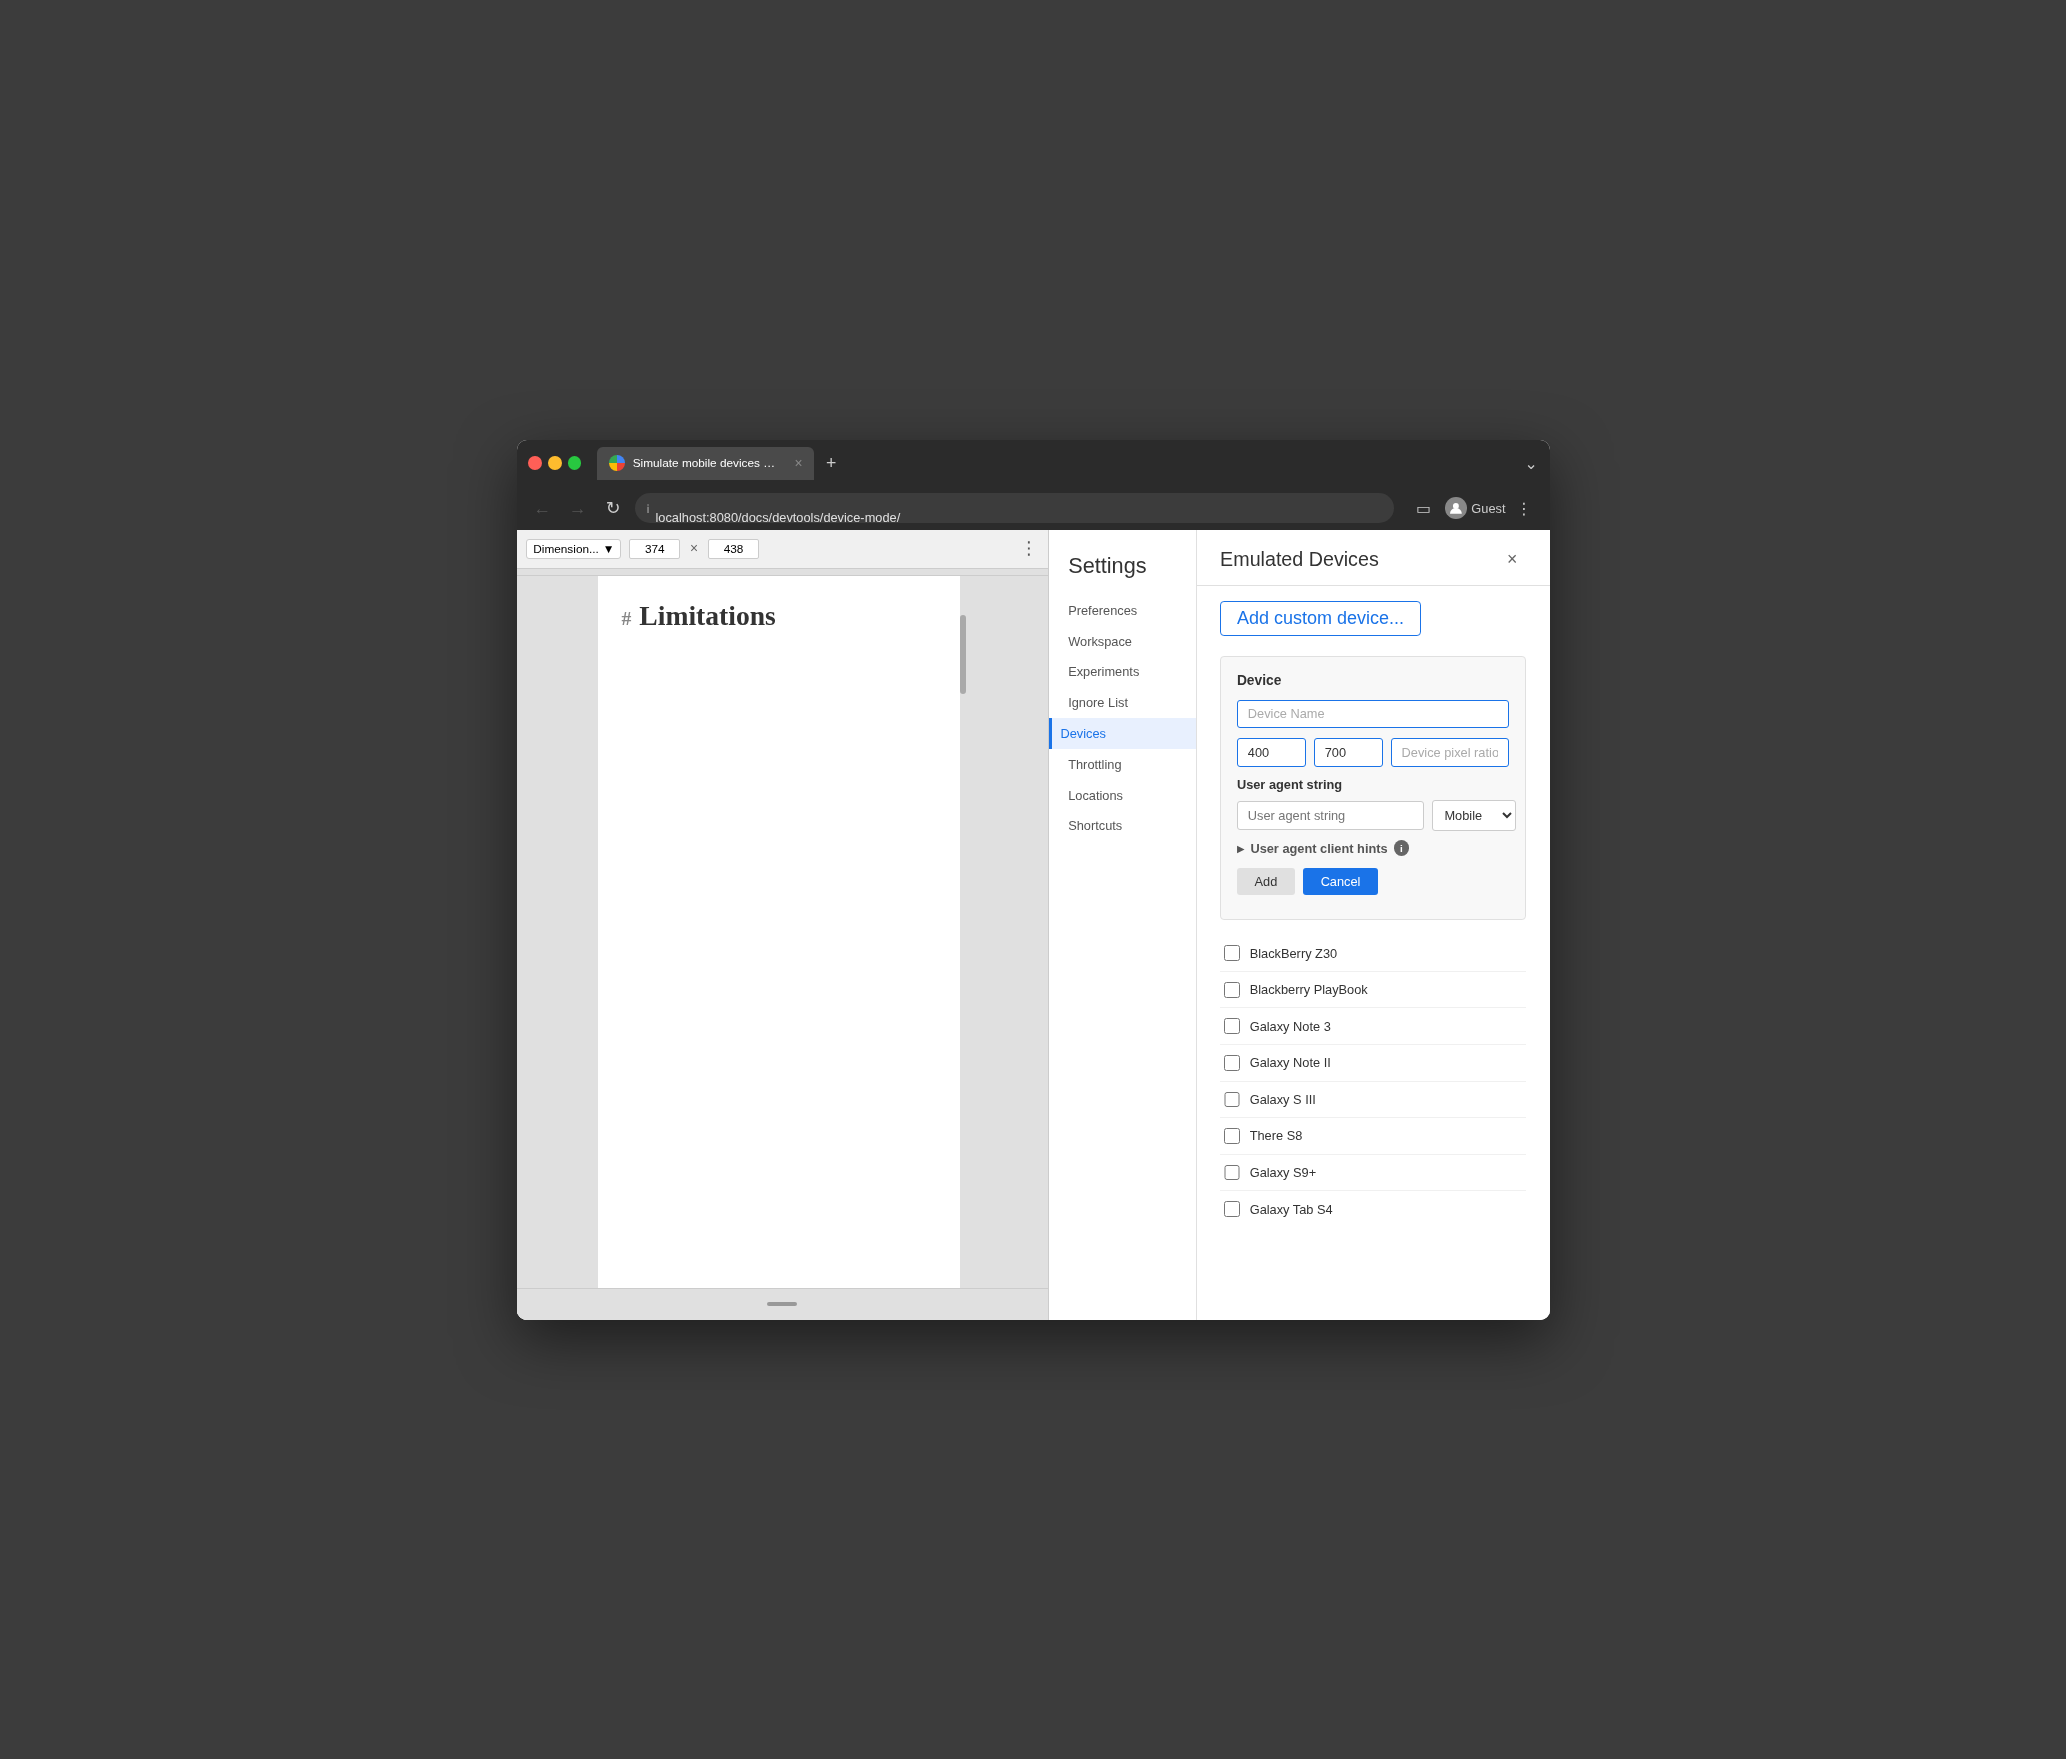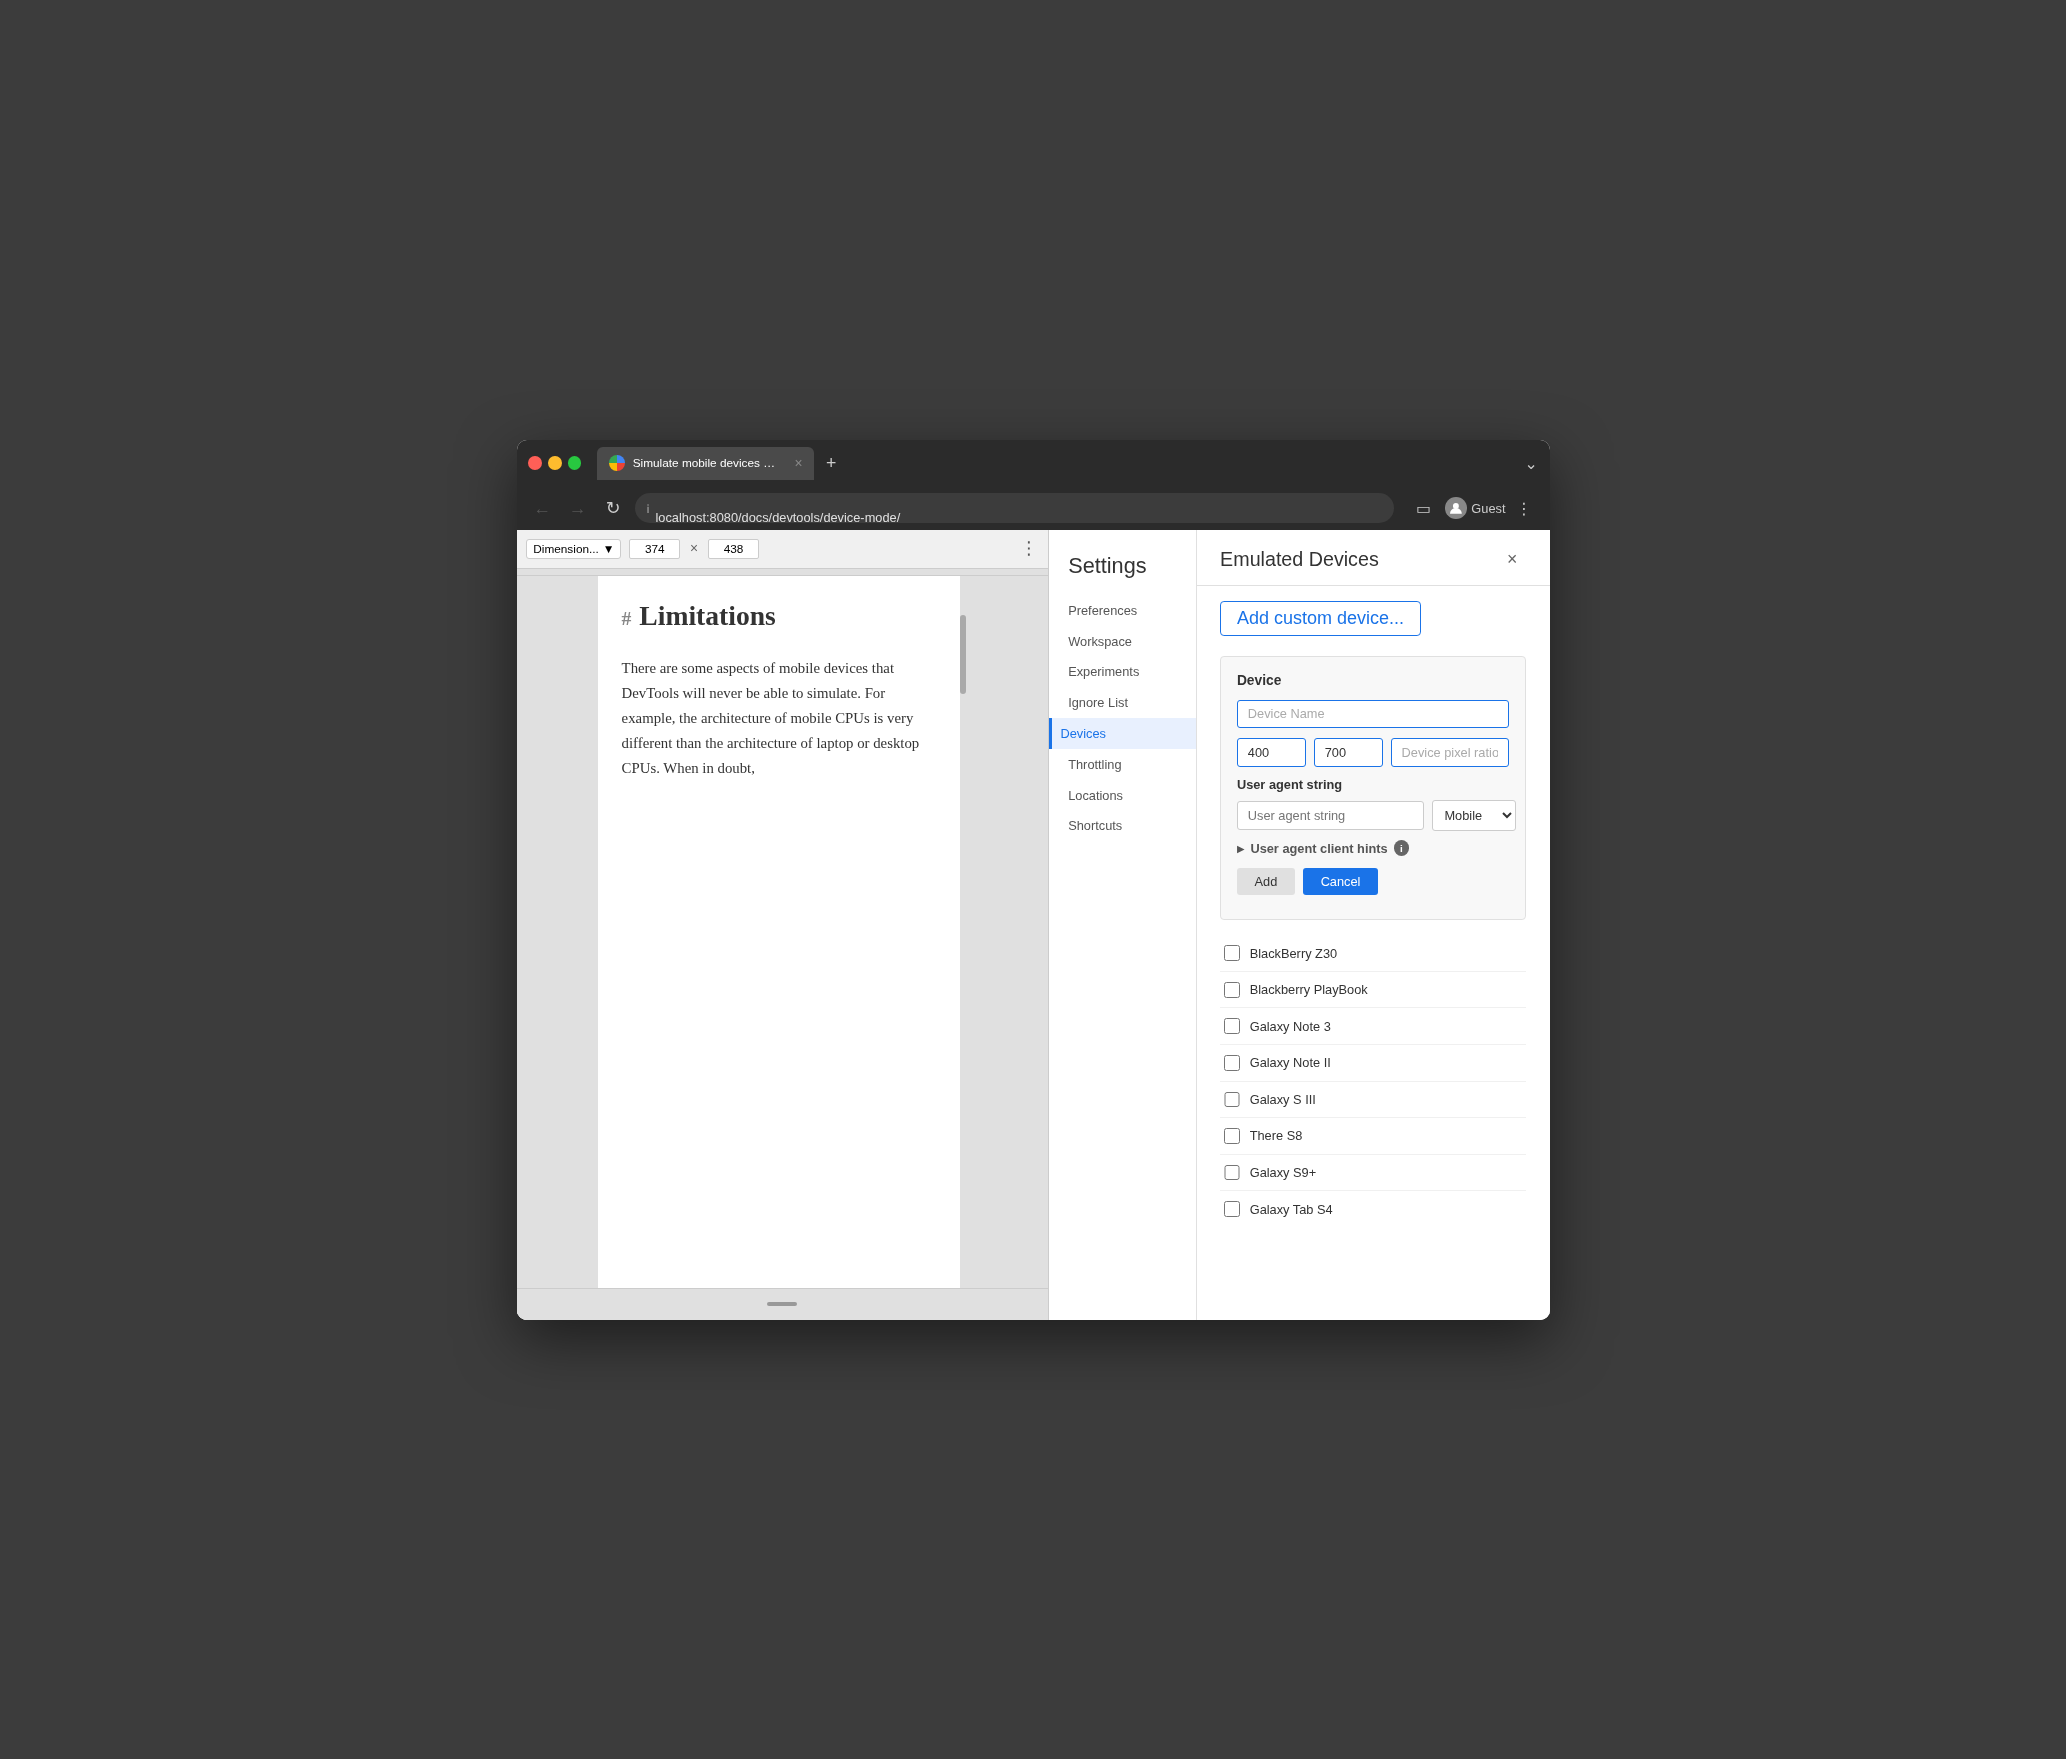--- a/index.html
+++ b/index.html
@@ -562,21 +562,20 @@
 
       <div class="page-scroll-indicator"></div>
 
       <div class="page-area">
         <div class="page-frame">
           <div class="page-content">
             <h1 class="page-heading">
               <span class="hash-char">#</span>
               <span>Limitations</span>
             </h1>
-            <p class="page-paragraph">There are some aspects of mobile devices that DevTools will never be able to simulate. For example, the architecture of mobile CPUs is very different than the architecture of laptop or desktop CPUs. When in doubt,</p>
           </div>
           <div class="scrollbar-area">
             <div class="scrollbar-thumb"></div>
           </div>
         </div>
         <div class="page-bottom-bar">
           <div class="drag-handle"></div>
         </div>
       </div>
     </div>

